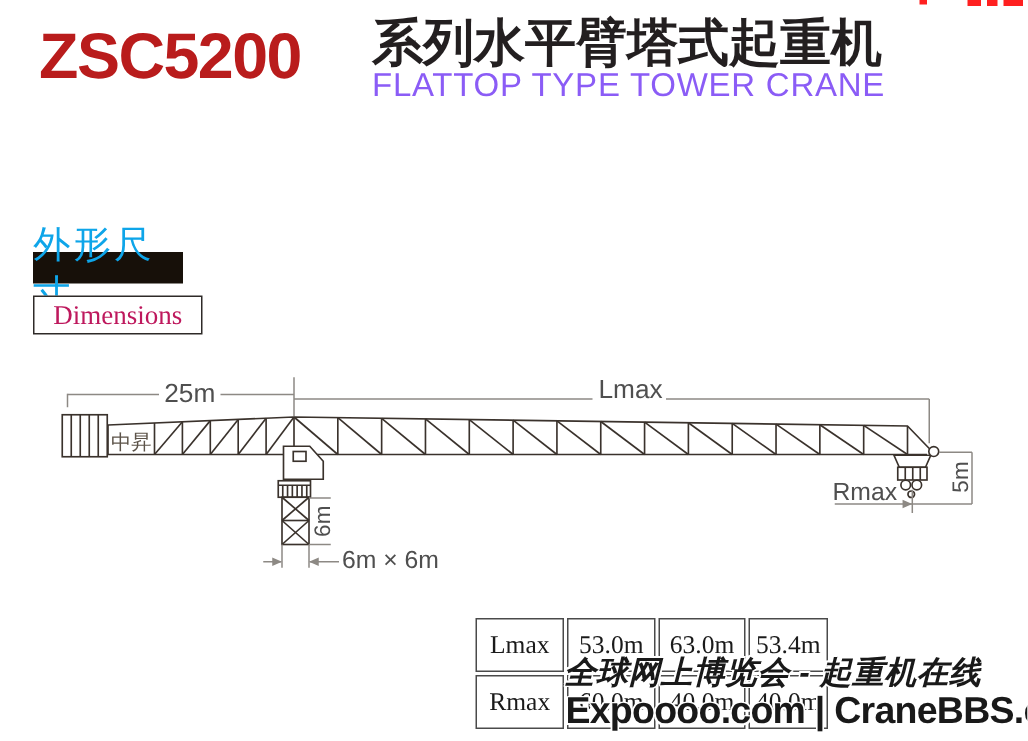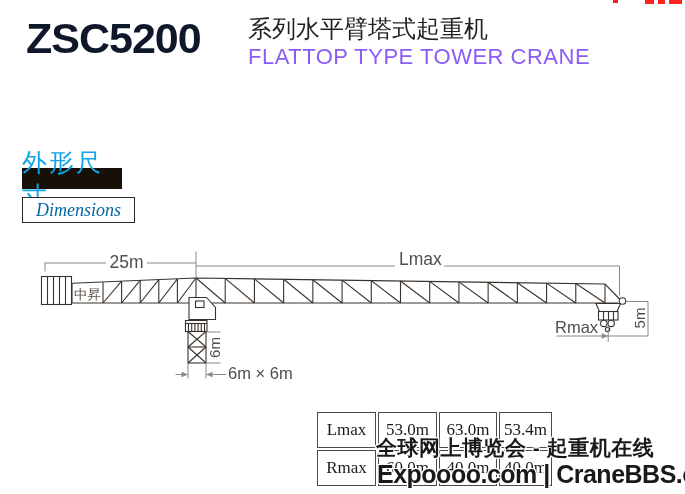--- a/index.html
+++ b/index.html
@@ -1,33 +1,33 @@
 <!DOCTYPE html>
 <html><head>
 <meta charset="utf-8">
 <style>
   html,body{margin:0;padding:0;background:#fff;}
   .page{position:relative;width:685px;height:494px;background:#ffffff;overflow:hidden;
         font-family:"Liberation Sans","DejaVu Sans",sans-serif;color:#231f20;}
 
   
   .model{position:absolute;left:26px;top:17px;font-size:43px;font-weight:bold;
-         letter-spacing:-1px;line-height:1;color:#0f172a;}
-  .title-zh{position:absolute;left:248px;top:10px;font-size:24px;font-weight:normal;
+         letter-spacing:-1px;line-height:1;color:#b91c1c;}
+  .title-zh{position:absolute;left:248px;top:10px;font-size:34px;font-weight:bold;
             line-height:38px;letter-spacing:0px;color:#231f20;}
   .title-en{position:absolute;left:248px;top:45px;font-size:22px;font-weight:normal;
             line-height:24px;letter-spacing:0.5px;color:#8b5cf6;}
 
   
   .badge-black{position:absolute;left:22px;top:168px;width:100px;height:21px;
                background:#171009;color:#0ea5e9;display:flex;align-items:center;justify-content:center;
                font-size:25px;letter-spacing:2px;}
   .badge-white{position:absolute;left:22px;top:197px;width:111px;height:24px;
                border:1.5px solid #2e2a28;background:#fff;display:flex;align-items:center;justify-content:center;
-               font-family:"Liberation Serif","DejaVu Serif",serif;font-style:italic;font-size:18px;color:#0369a1;}
+               font-family:"Liberation Serif","DejaVu Serif",serif;font-size:18px;color:#be185d;}
 
   
   svg.diagram{position:absolute;left:0;top:0;z-index:1;}
   .crane{stroke:#3a322c;stroke-width:1.1;fill:none;}
   .crane-fill{stroke:#3a322c;stroke-width:1.1;fill:#ffffff;}
   #truss line, .thin{stroke:#3a322c;stroke-width:1.1;}
   .dim{stroke:#8d8984;stroke-width:1;fill:none;}
   .dim-arrow{fill:#8d8984;stroke:none;}
   .dimtext{font-family:"Liberation Sans","DejaVu Sans",sans-serif;font-size:17.5px;fill:#4f4f4f;}
   .dimtext-md{font-family:"Liberation Sans","DejaVu Sans",sans-serif;font-size:16.5px;fill:#4f4f4f;}
@@ -38,21 +38,21 @@
   .spec{position:absolute;left:315px;top:410px;z-index:2;border-collapse:separate;border-spacing:2.5px;}
   .spec td{border:1px solid #4a4a4a;text-align:center;vertical-align:middle;
            font-family:"Liberation Serif","DejaVu Serif",serif;font-size:17px;color:#1a1a1a;
            height:32px;background:#fff;}
   .spec td.c0{width:55px;} .spec td.c1{width:55px;margin-left:40px;} .spec td.c2{width:54px;margin-top:12px;} .spec td.c3{width:49px;}
 
   
   .wm{position:absolute;z-index:3;color:#191919;white-space:nowrap;
       text-shadow:-1px -1px 0 #fff,1px -1px 0 #fff,-1px 1px 0 #fff,1px 1px 0 #fff,
                   0 -1px 0 #fff,0 1px 0 #fff,-1px 0 0 #fff,1px 0 0 #fff;}
-  .wm1{left:376px;top:434px;font-size:21px;font-weight:bold;letter-spacing:0.5px;}
+  .wm1{left:376px;top:434px;font-size:21px;font-weight:bold;letter-spacing:0.5px;font-style:italic;}
   .wm2{left:377px;top:460px;font-size:25px;font-weight:bold;letter-spacing:-0.5px;}
 
   
   .artifact{position:absolute;top:0;background:#ff2020;z-index:4;}
 </style>
 </head>
 <body>
 
 <div class="page">
 

